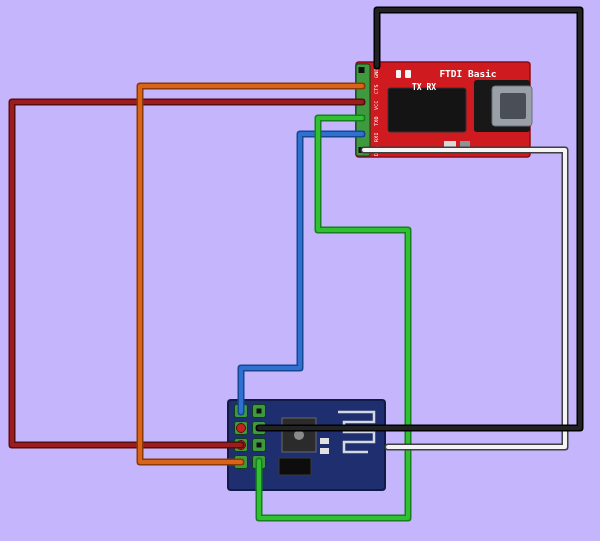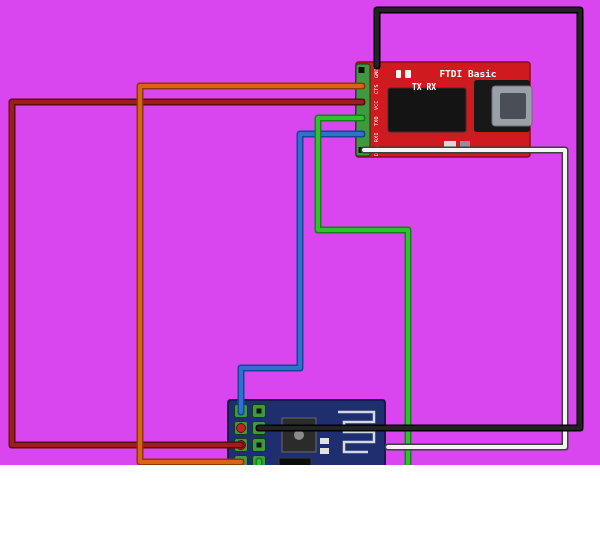--- a/index.html
+++ b/index.html
@@ -1,16 +1,16 @@
 <!DOCTYPE html>
 <html><head>
 <meta charset="utf-8">
 <style>
   html,body{margin:0;padding:0;background:#ffffff;}
-  .stage{position:relative;width:600px;height:465px;background:#d946ef;overflow:hidden;
+  .stage{position:relative;width:600px;height:541px;background:#c4b5fd;overflow:hidden;
          font-family:"DejaVu Sans Mono","Liberation Mono",monospace;}
   svg{display:block;}
   .wire{fill:none;stroke-linejoin:round;stroke-linecap:round;}
   .wire-outline{stroke-width:7;}
   .wire-core{stroke-width:4;}
   .board-label{font-family:"DejaVu Sans Mono","Liberation Mono",monospace;font-weight:bold;fill:#ffffff;}
   .pin-label{font-family:"DejaVu Sans Mono","Liberation Mono",monospace;fill:#ffffff;font-size:5px;letter-spacing:.3px;}
 </style>
 </head>
 <body>

